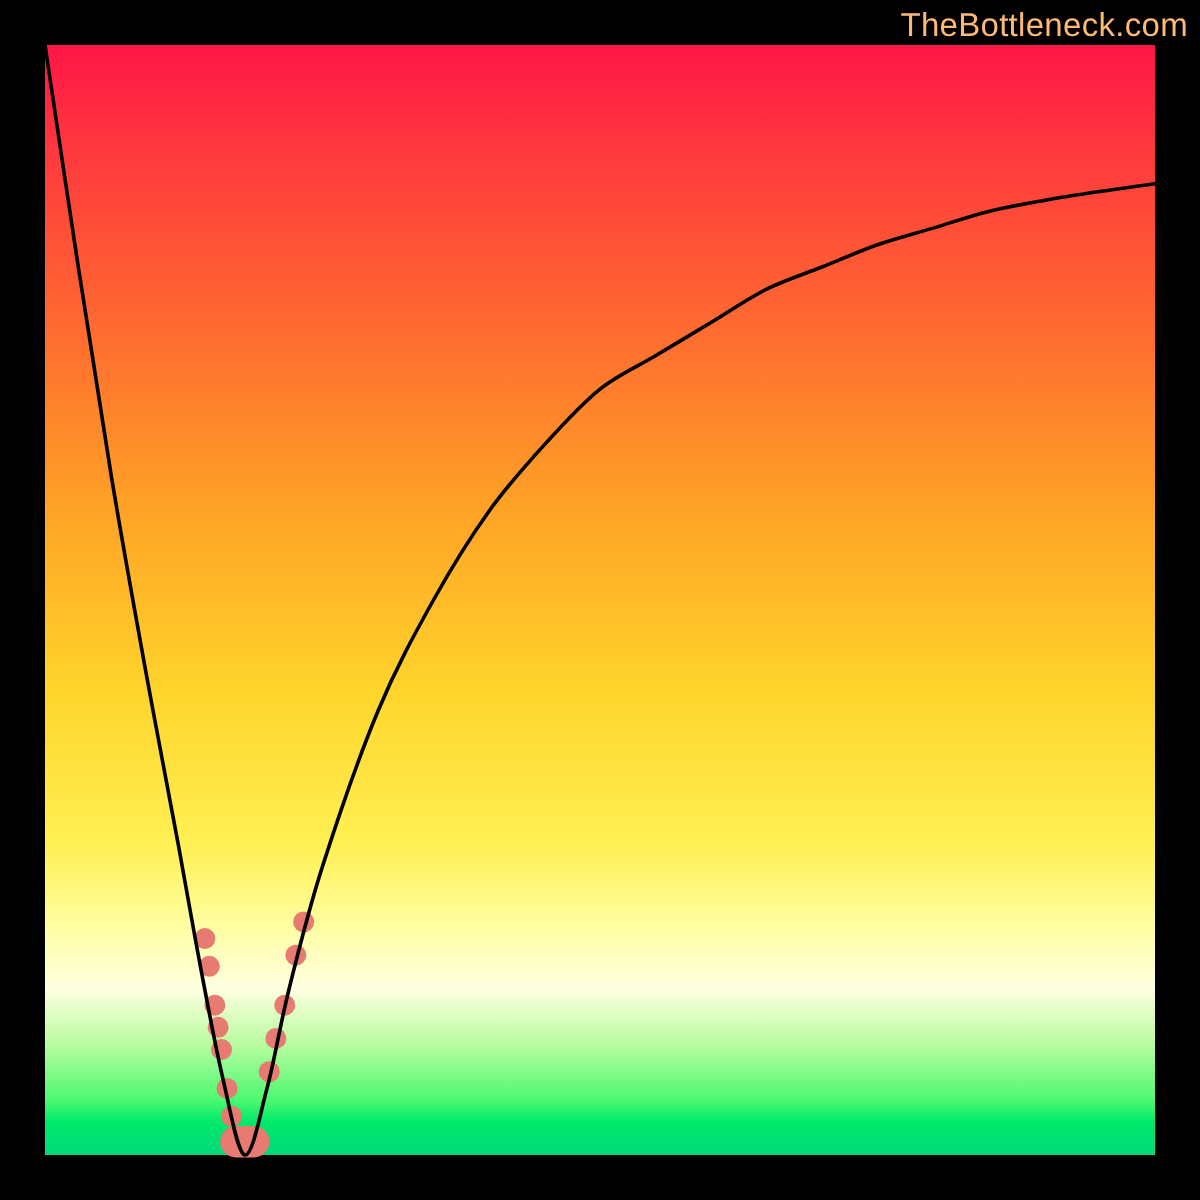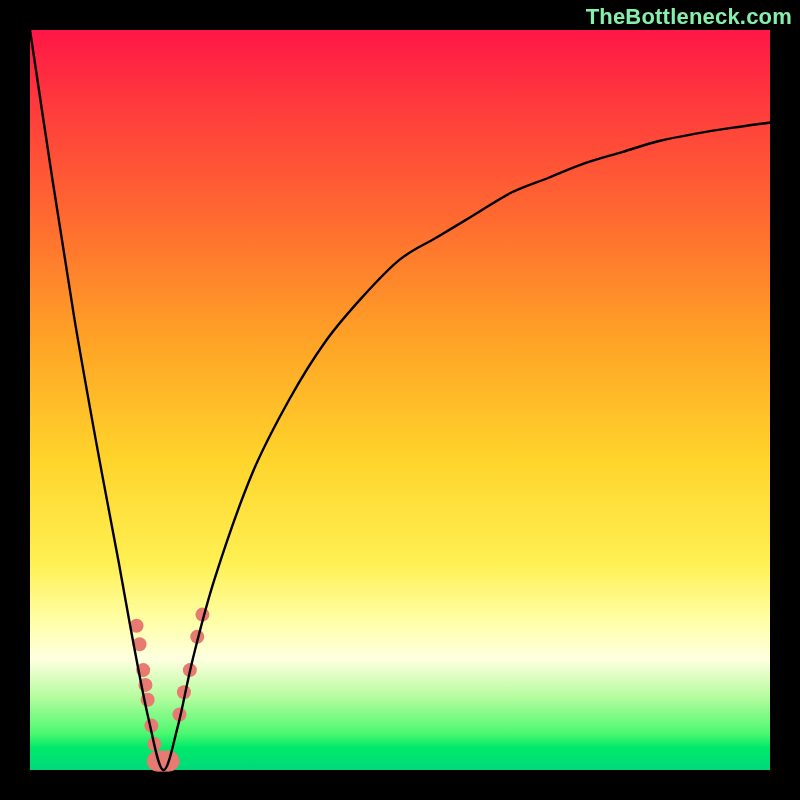--- a/index.html
+++ b/index.html
@@ -39,23 +39,23 @@
       #b8fca0 90%,
       #4ef870 95%,
       #00e96a 97%,
       #00d97a 100%
     );
   }
   .watermark {
     position: absolute;
     top: 4px;
     right: 8px;
-    color: #86efac;
+    color: #fdba74;
     font-size: 22px;
-    font-weight: 700;
+    font-weight: 400;
     letter-spacing: 0.2px;
     user-select: none;
   }
   svg.curve {
     position: absolute;
     top: 0;
     left: 0;
     width: 740px;
     height: 740px;
     overflow: visible;

